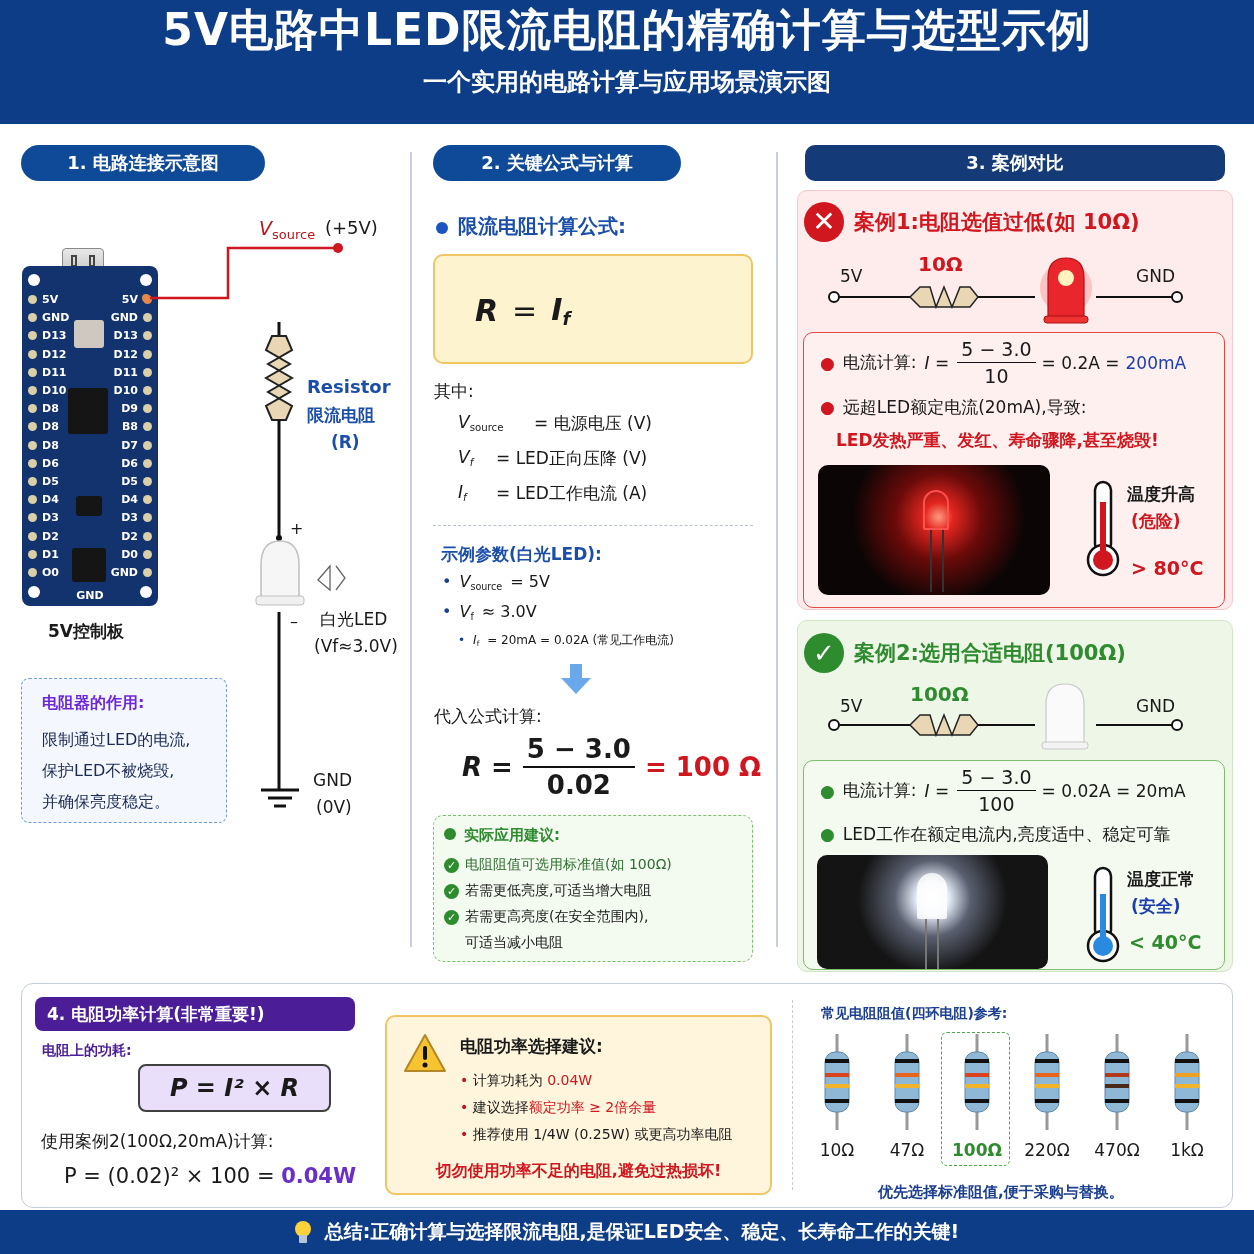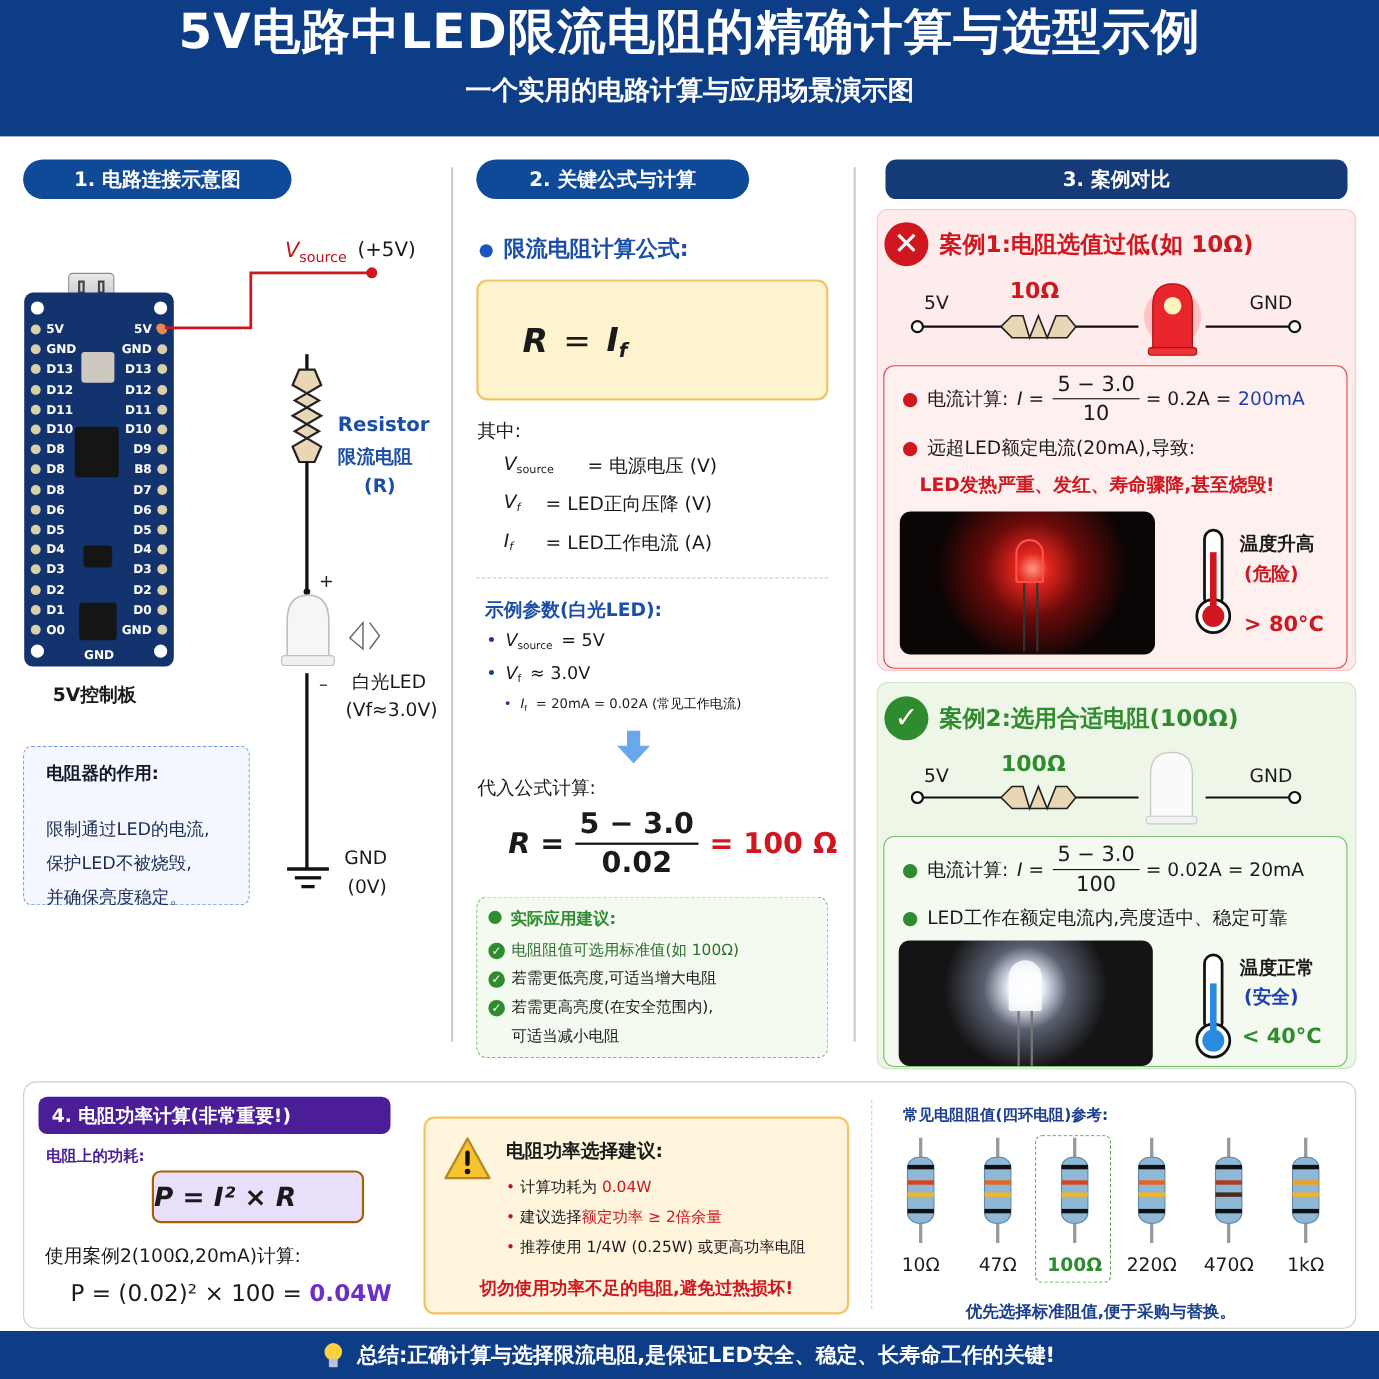--- a/index.html
+++ b/index.html
@@ -18,21 +18,21 @@
   .usb { position: absolute; left: 62px; top: 248px; width: 42px; height: 40px; background: linear-gradient(#e8e8e8,#b5b5b5); border-radius: 4px; border: 1px solid #8a8a8a; }
   .pin-row { position: absolute; left: 0; width: 136px; height: 18px; font-size: 11px; font-weight: bold; color: #fff; }
   .pin-row .dot { position: absolute; top: 4px; width: 9px; height: 9px; border-radius: 50%; background: #d9cfa8; }
   .pin-row .l { position: absolute; left: 20px; top: 2px; }
   .pin-row .r { position: absolute; right: 20px; top: 2px; text-align: right; }
   .hole { position: absolute; width: 12px; height: 12px; border-radius: 50%; background: #fff; }
   .chip { position: absolute; background: #151515; border-radius: 3px; }
 
   .txt { position: absolute; white-space: nowrap; }
   .note-box { position: absolute; left: 21px; top: 678px; width: 206px; height: 145px; border: 1.5px dashed #6d9cd6; border-radius: 8px; background: #f4f8fe; padding: 14px 0 0 20px; }
-  .note-box .t { font-size: 16px; font-weight: bold; color: #0f172a; margin-bottom: 24px; }
+  .note-box .t { font-size: 16px; font-weight: bold; color: #6d28d9; margin-bottom: 10px; }
   .note-box .l { font-size: 16px; color: #1b2a55; line-height: 31px; }
 
   
   .formula-box { position: absolute; left: 433px; top: 254px; width: 320px; height: 110px; background: #fdf3cf; border: 2px solid #f0c566; border-radius: 10px; }
   .frac { display: inline-flex; flex-direction: column; align-items: center; vertical-align: middle; }
   .frac .num { border-bottom: 2px solid #111; padding: 0 4px 2px; }
   .frac .den { padding-top: 2px; }
   .ital { font-style: italic; font-weight: bold; }
   .sub { font-size: 60%; vertical-align: -25%; font-style: normal; }
   .subi { font-size: 60%; vertical-align: -25%; }
@@ -43,21 +43,21 @@
   
   .case1 { position: absolute; left: 797px; top: 190px; width: 436px; height: 420px; background: #fdeceb; border-radius: 10px; border: 1px solid #f2caca; }
   .case1-inner { position: absolute; left: 803px; top: 332px; width: 422px; height: 276px; border: 1.5px solid #e04848; border-radius: 10px; background: #fdf0ef; }
   .case2 { position: absolute; left: 797px; top: 620px; width: 436px; height: 352px; background: #eef6e8; border-radius: 10px; border: 1px solid #cfe6c4; }
   .case2-inner { position: absolute; left: 803px; top: 760px; width: 422px; height: 210px; border: 1.5px solid #7cbf6e; border-radius: 10px; background: #f4faf0; }
   .photo { position: absolute; border-radius: 10px; background: #0a0a0a; overflow: hidden; }
 
   
   .bottom-panel { position: absolute; left: 21px; top: 983px; width: 1212px; height: 225px; border: 1.5px solid #c6cdd8; border-radius: 12px; background: #fff; }
   .purple-pill { position: absolute; left: 35px; top: 997px; width: 320px; height: 34px; background: #4b1e98; border-radius: 8px; color: #fff; font-weight: bold; font-size: 17px; padding-left: 12px; display: flex; align-items: center; }
-  .pformula { position: absolute; left: 138px; top: 1064px; width: 193px; height: 48px; background: #eadffb; border: 2px solid #a16207; border-radius: 8px; font-size: 24px; line-height: 44px; }
+  .pformula { position: absolute; left: 138px; top: 1064px; width: 193px; height: 48px; background: #eadffb; border: 2px solid #404040; border-radius: 8px; font-size: 24px; text-align: center; line-height: 44px; }
   .warn-box { position: absolute; left: 385px; top: 1015px; width: 387px; height: 180px; background: #fef5dc; border: 2px solid #f0c566; border-radius: 10px; }
   .footer { position: absolute; left: 0; top: 1210px; width: 1254px; height: 44px; background: #0d3d86; color: #fff; font-size: 19px; font-weight: bold; display: flex; align-items: center; justify-content: center; }
 </style>
 </head>
 <body>
 
 <div class="header">
   <h1>5V电路中LED限流电阻的精确计算与选型示例</h1>
   <h2>一个实用的电路计算与应用场景演示图</h2>
 </div>

